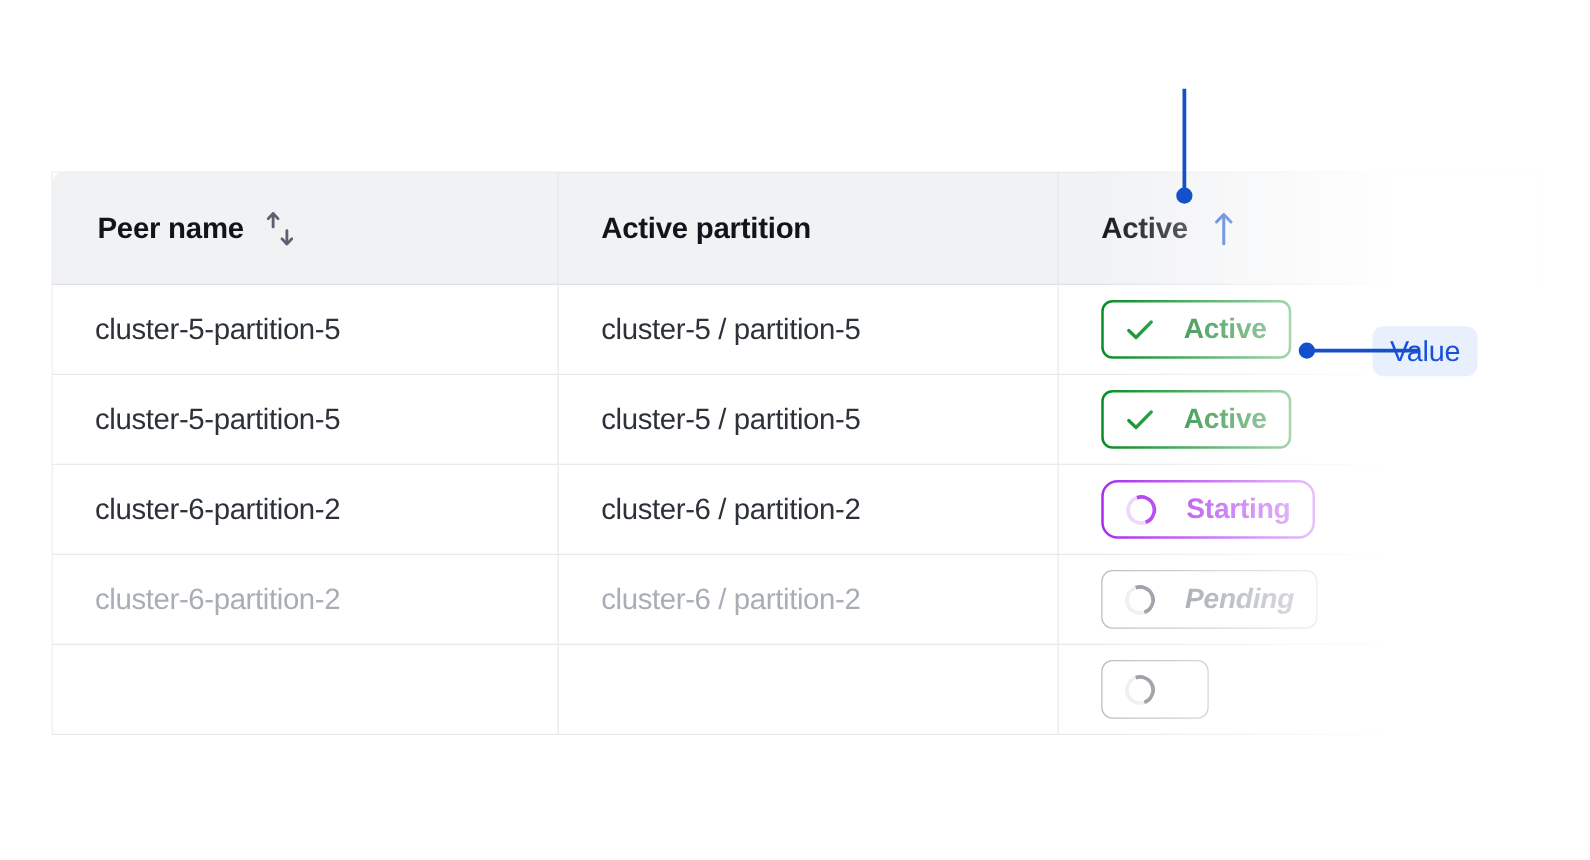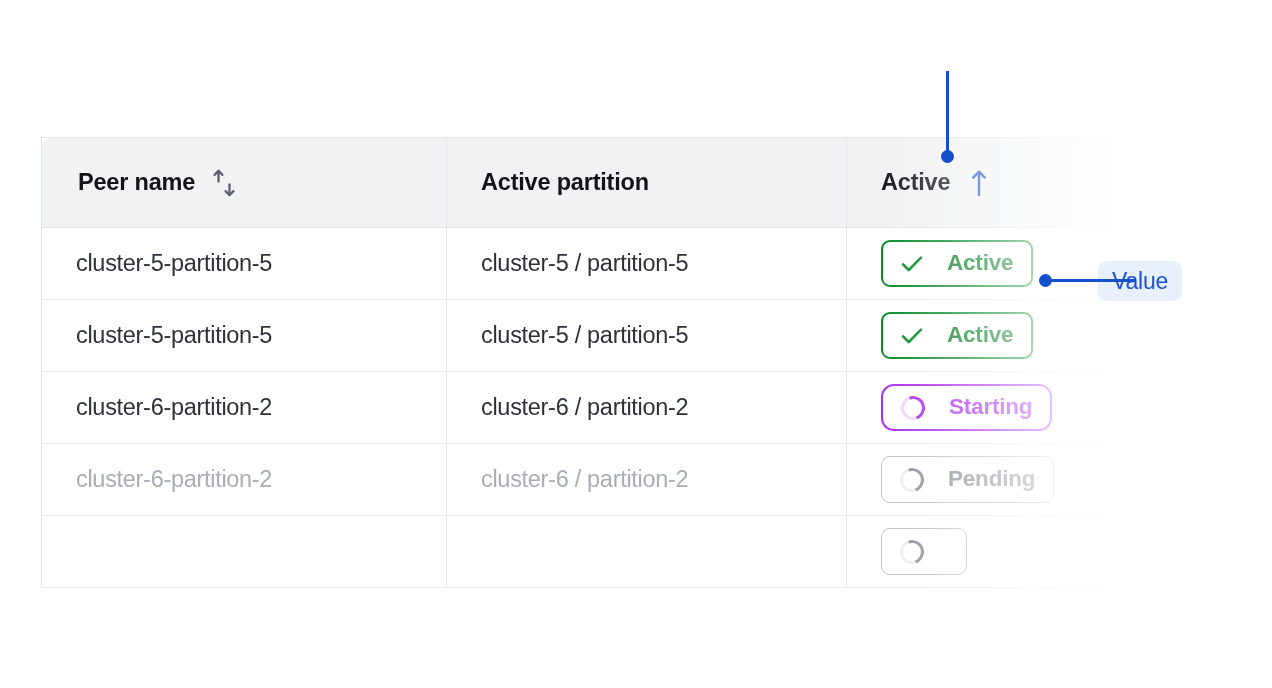--- a/index.html
+++ b/index.html
@@ -86,21 +86,21 @@
     font-size: 22.5px;
     font-weight: 600;
     letter-spacing: -0.2px;
     background: #fff;
     white-space: nowrap;
   }
   .chip .label { line-height: 1; }
 
   .chip-active { border-color: #008a20; color: #007a1c; }
   .chip-starting { border-color: #a927f0; color: #a927f0; border-radius: 13px; }
-  .chip-pending { border-color: #b9bdc4; color: #8c9199; border-width: 1.6px; }
+  .chip-pending { border-color: #b9bdc4; color: #8c9199; border-width: 1.6px; font-style: italic; }
 
   .check svg { display: block; }
 
   .spinner {
     width: 24px; height: 24px;
     border-radius: 50%;
     border: 3.4px solid;
     position: relative;
   }
   .spinner.purple {

